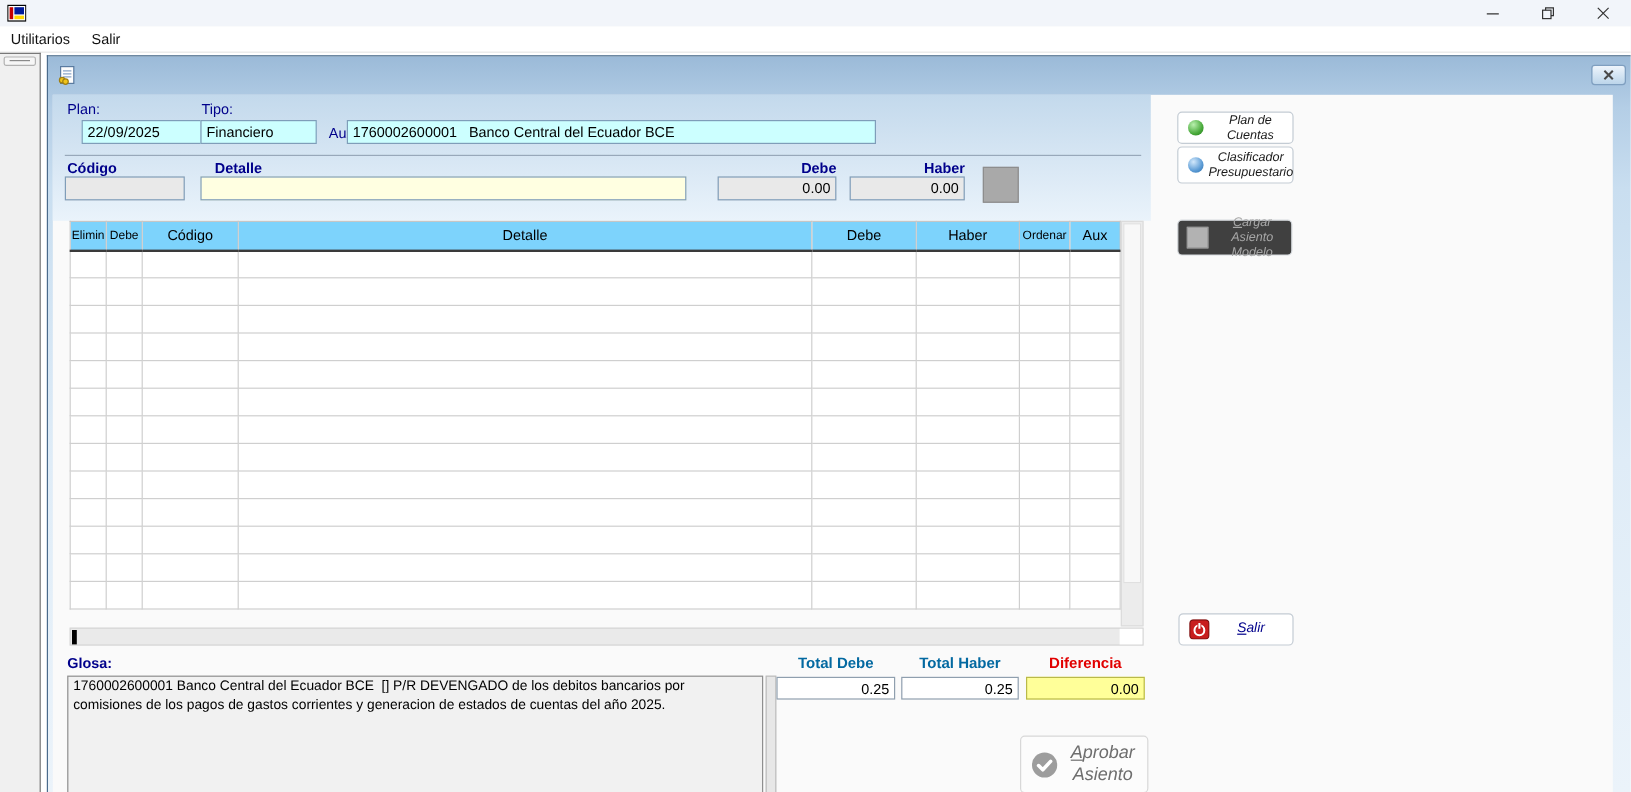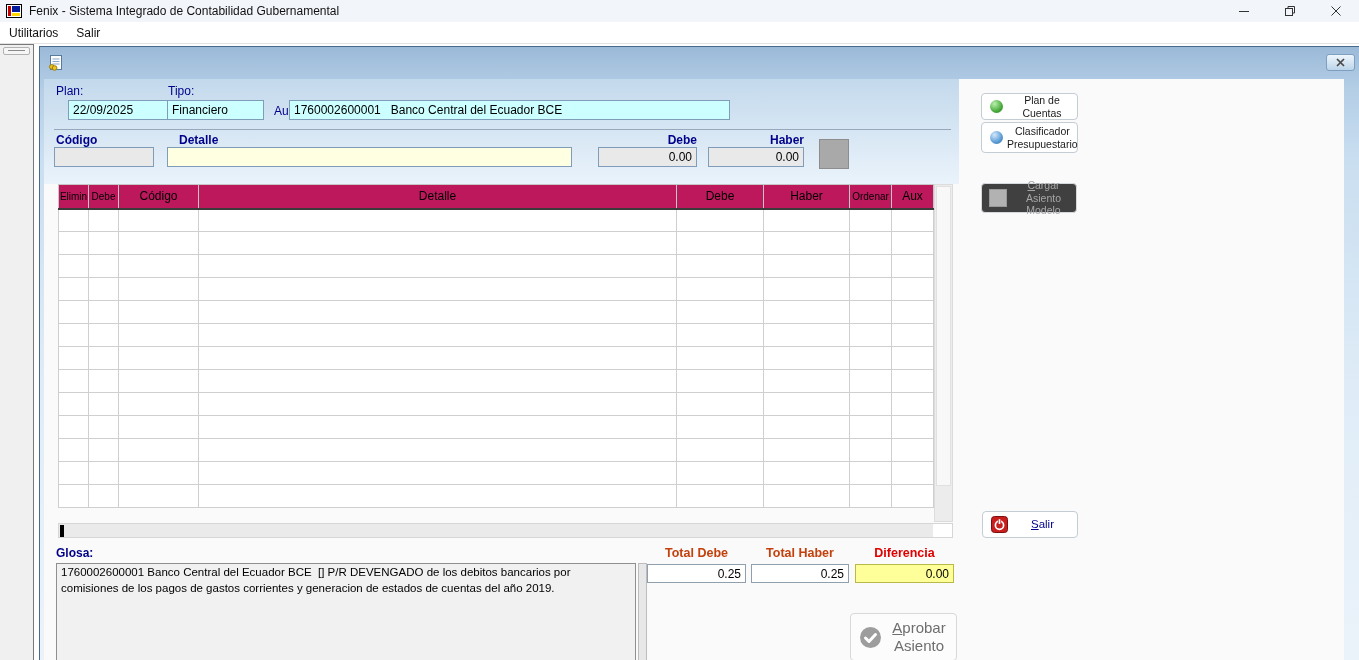--- a/index.html
+++ b/index.html
@@ -42,47 +42,47 @@
   .field { border:1px solid #7f9db9; height:20px; font-family:"Liberation Sans",sans-serif; font-size:12px; color:#000; padding:0 4px; white-space:pre; }
   .cyan { background:#ccffff; }
   .gray { background:#e9e9e9; }
   .ivory { background:#ffffe1; }
   .rt { text-align:right; }
   .sep { left:10px; top:50px; width:897px; border-top:1px solid #98a8ba; }
   .sq-btn { left:775px; top:60px; width:30px; height:30px; background:#a9a9a9; border:1px solid #8d8d8d; }
 
   
   .grid { left:14px; top:105px; border-collapse:collapse; table-layout:fixed; background:#fff; }
-  .grid th { background:#be185d; font-weight:normal; font-size:12px; color:#000; border:1px solid #c6c6c6; border-bottom:2px solid #3a3a3a; height:24px; overflow:hidden;margin-left:41px; }
+  .grid th { background:#7dd3fc; font-weight:normal; font-size:12px; color:#000; border:1px solid #c6c6c6; border-bottom:2px solid #3a3a3a; height:24px; overflow:hidden;margin-left:41px; }
   .grid th.sm { font-size:10px; }
   .grid td { border:1px solid #cfcfcf; height:23px; font-size:12px; color:#000; padding:0 4px; overflow:hidden; white-space:nowrap; }
   .c-elimin{width:30px;} .c-modif{width:30px;} .c-codigo{width:80px;} .c-detalle{width:478px;}
   .c-debe{width:87px;text-align:right;} .c-haber{width:86px;text-align:right;} .c-ordenar{width:42px;} .c-aux{width:42px;text-align:center;padding:0;}
   .aux-btn { width:34px; height:19px; background:linear-gradient(180deg,#d2f7d0,#9ce99a); border:1px solid #57b457; border-radius:4px;
              display:inline-flex; align-items:center; justify-content:center; vertical-align:middle; cursor:default; }
   .vscroll { left:890px; top:105px; width:19px; height:338px; background:#ececec; border:1px solid #dcdcdc; }
   .vthumb { position:absolute; left:1px; top:1px; width:15px; height:300px; background:#f8f8f8; border:1px solid #e0e0e0; }
   .hstrip { left:14px; top:444px; width:895px; height:15px; background:#eaeaea; border:1px solid #d6d6d6; }
   .caret-mark { position:absolute; left:1px; top:1px; width:4px; height:12px; background:#000; }
   .hcorner { position:absolute; right:0; top:0; width:19px; height:13px; background:#ffffff; }
 
   
   .glosa-label { left:12px; top:467px; }
   .glosa-box { left:12px; top:484px; width:580px; height:98px; background:#f1f1f1; border:1px solid #8f8f8f;
                font-size:11.5px; line-height:1.35; color:#000; padding:1px 4px; white-space:pre-wrap; overflow:hidden; }
   .splitter { left:594px; top:484px; width:9px; height:98px; background:#e7e7e7; border:1px solid #bdbdbd; }
-  .tlabel { font-size:12.5px; font-weight:bold; color:#c2410c; text-align:center; }
+  .tlabel { font-size:12.5px; font-weight:bold; color:#0369a1; text-align:center; }
   .tlabel.red { color:#e10000; }
   .tot { height:19px; border:1px solid #8f9fae; background:#fff; font-size:12px; text-align:right; padding:0 4px; font-family:"Liberation Sans",sans-serif; }
   .tot.yellow { background:#ffff99; border-color:#b9b94a; }
 
   
   .btn { background:#fff; border:1px solid #c4ccd4; border-radius:4px; display:flex; align-items:center;
          font-size:10.5px; color:#1a1a1a; cursor:default; }
-  .btn .lines { flex:1; text-align:center; line-height:1.2; }
+  .btn .lines { flex:1; text-align:center; line-height:1.2;font-style:italic; }
   .btn.disabled { background:#404040; color:#a6a6a6; border-color:#d5d9dd; }
   .sphere { width:13px; height:13px; border-radius:50%; flex:0 0 auto; margin-left:8px; margin-right:4px; }
   .sphere.green { background:radial-gradient(circle at 35% 30%, #b9f0ae, #4aaa3c 60%, #1d7a14); }
   .sphere.blue  { background:radial-gradient(circle at 35% 30%, #d2e8fb, #5b9bd5 60%, #2f6ea8); }
   .graysq { width:18px; height:18px; background:#b2b2b2; border:1px solid #9a9a9a; flex:0 0 auto; margin-left:7px; margin-right:4px; }
   .btn-plan { left:937px; top:14px; width:97px; height:27px; }
   .btn-clasif { left:937px; top:43px; width:97px; height:31px; }
   .btn-cargar { left:937px; top:104px; width:96px; height:30px; }
   .btn-salir { left:938px; top:432px; width:96px; height:27px; font-size:11.5px; color:#00008b; }
   .btn-salir .lines { text-align:center; }
@@ -94,21 +94,20 @@
 
 <div class="abs titlebar">
   <span class="app-icon">
     <svg width="16" height="16" viewBox="0 0 16 16">
       <rect x="0.5" y="1.5" width="15" height="13" fill="#fff" stroke="#000"></rect>
       <rect x="2" y="3" width="3" height="10" fill="#c40000"></rect>
       <rect x="6" y="3" width="8" height="6" fill="#001a9a"></rect>
       <rect x="6" y="10" width="8" height="3" fill="#ffd800"></rect>
     </svg>
   </span>
-  <span class="title-text">Fenix - Sistema Integrado de Contabilidad Gubernamental</span>
   <div class="win-controls">
     <span class="wc">
       <svg width="12" height="12">
           <line x1="1" y1="6.5" x2="11" y2="6.5" stroke="#333" stroke-width="1"></line>
         </svg>
     </span>
     <span class="wc">
       <svg width="12" height="12" fill="none" stroke="#333" stroke-width="1">
           <rect x="1.5" y="3.5" width="7" height="7"></rect>
           <path d="M4 3.5 V1.5 H10.5 V8 H8.5"></path>
@@ -330,21 +329,21 @@
       <div class="abs vscroll">
         <div class="vthumb"></div>
       </div>
 
       <div class="abs hstrip">
         <div class="caret-mark"></div>
         <div class="hcorner"></div>
       </div>
 
       <span class="abs flabel b glosa-label">Glosa:</span>
-      <div class="abs glosa-box">1760002600001 Banco Central del Ecuador BCE  [] P/R DEVENGADO de los debitos bancarios por comisiones de los pagos de gastos corrientes y generacion de estados de cuentas del año 2019.</div>
+      <div class="abs glosa-box">1760002600001 Banco Central del Ecuador BCE  [] P/R DEVENGADO de los debitos bancarios por comisiones de los pagos de gastos corrientes y generacion de estados de cuentas del año 2025.</div>
       <div class="abs splitter"></div>
 
       <span class="abs tlabel" style="left:603px;top:467px;width:99px;">Total Debe</span>
       <span class="abs tlabel" style="left:707px;top:467px;width:98px;">Total Haber</span>
       <span class="abs tlabel red" style="left:811px;top:467px;width:99px;">Diferencia</span>
 
       <input class="abs tot" style="left: 603px; top: 485px; width: 99px;" readonly="" value="0.25">
       <input class="abs tot" style="left: 707px; top: 485px; width: 98px;" readonly="" value="0.25">
       <input class="abs tot yellow" style="left: 811px; top: 485px; width: 99px;" readonly="" value="0.00">
 

